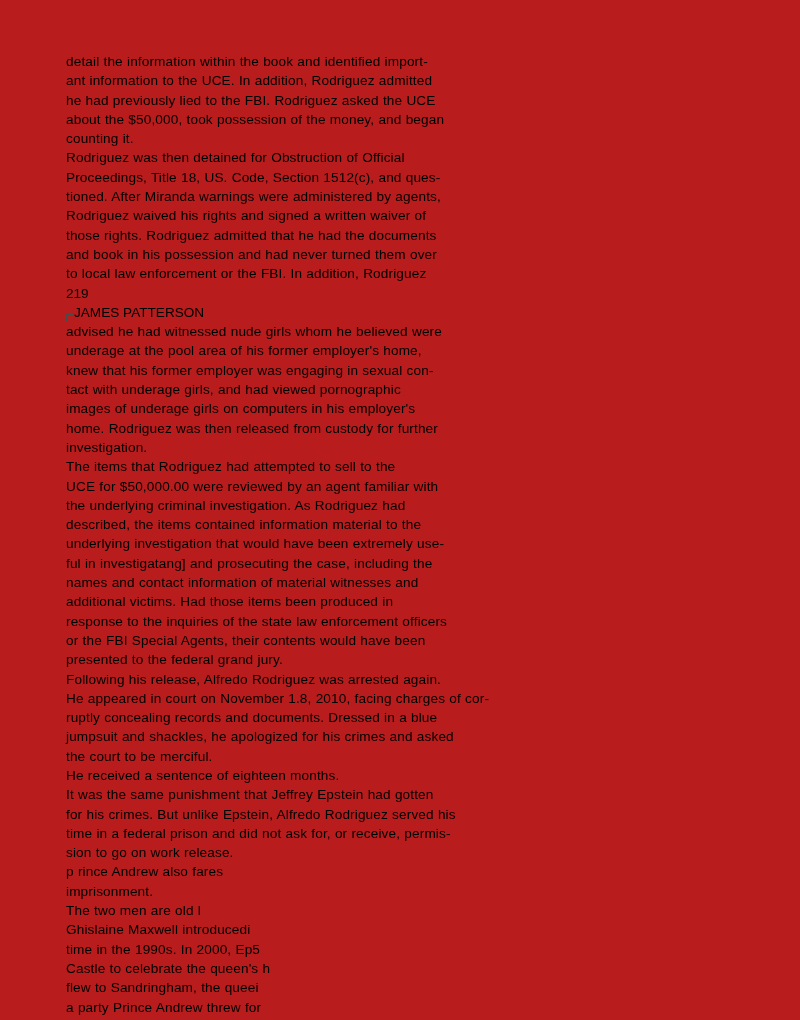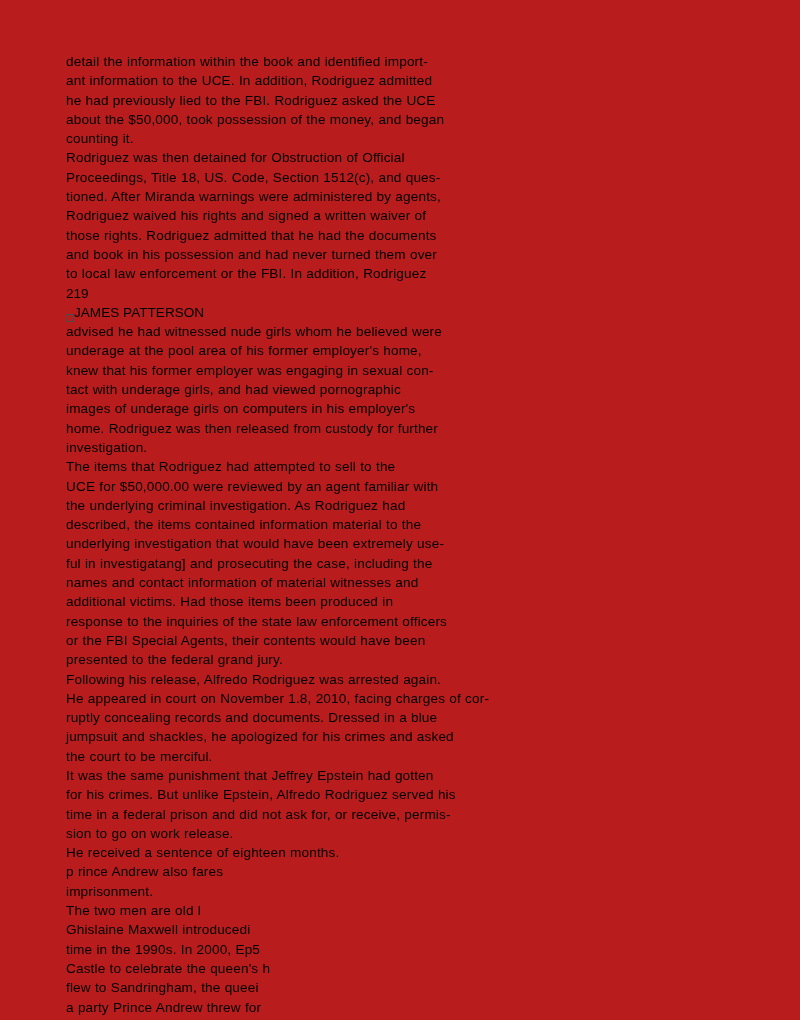--- a/index.html
+++ b/index.html
@@ -103,26 +103,26 @@
 response to the inquiries of the state law enforcement officers
 or the FBI Special Agents, their contents would have been
 presented to the federal grand jury.</p>
 
     <p class="para">Following his release, Alfredo Rodriguez was arrested again.
 He appeared in court on November 1.8, 2010, facing charges of cor-
 ruptly concealing records and documents. Dressed in a blue
 jumpsuit and shackles, he apologized for his crimes and asked
 the court to be merciful.</p>
 
+    <p class="para">He received a sentence of eighteen months.</p>
+
     <p class="para">It was the same punishment that Jeffrey Epstein had gotten
 for his crimes. But unlike Epstein, Alfredo Rodriguez served his
 time in a federal prison and did not ask for, or receive, permis-
 sion to go on work release.</p>
-
-    <p class="para">He received a sentence of eighteen months.</p>
 
 
 
     <p class="para">p rince Andrew also fares
 imprisonment.</p>
 
     <p class="para">The two men are old l
 Ghislaine Maxwell introducedi
 time in the 1990s. In 2000, Ep5
 Castle to celebrate the queen's h

